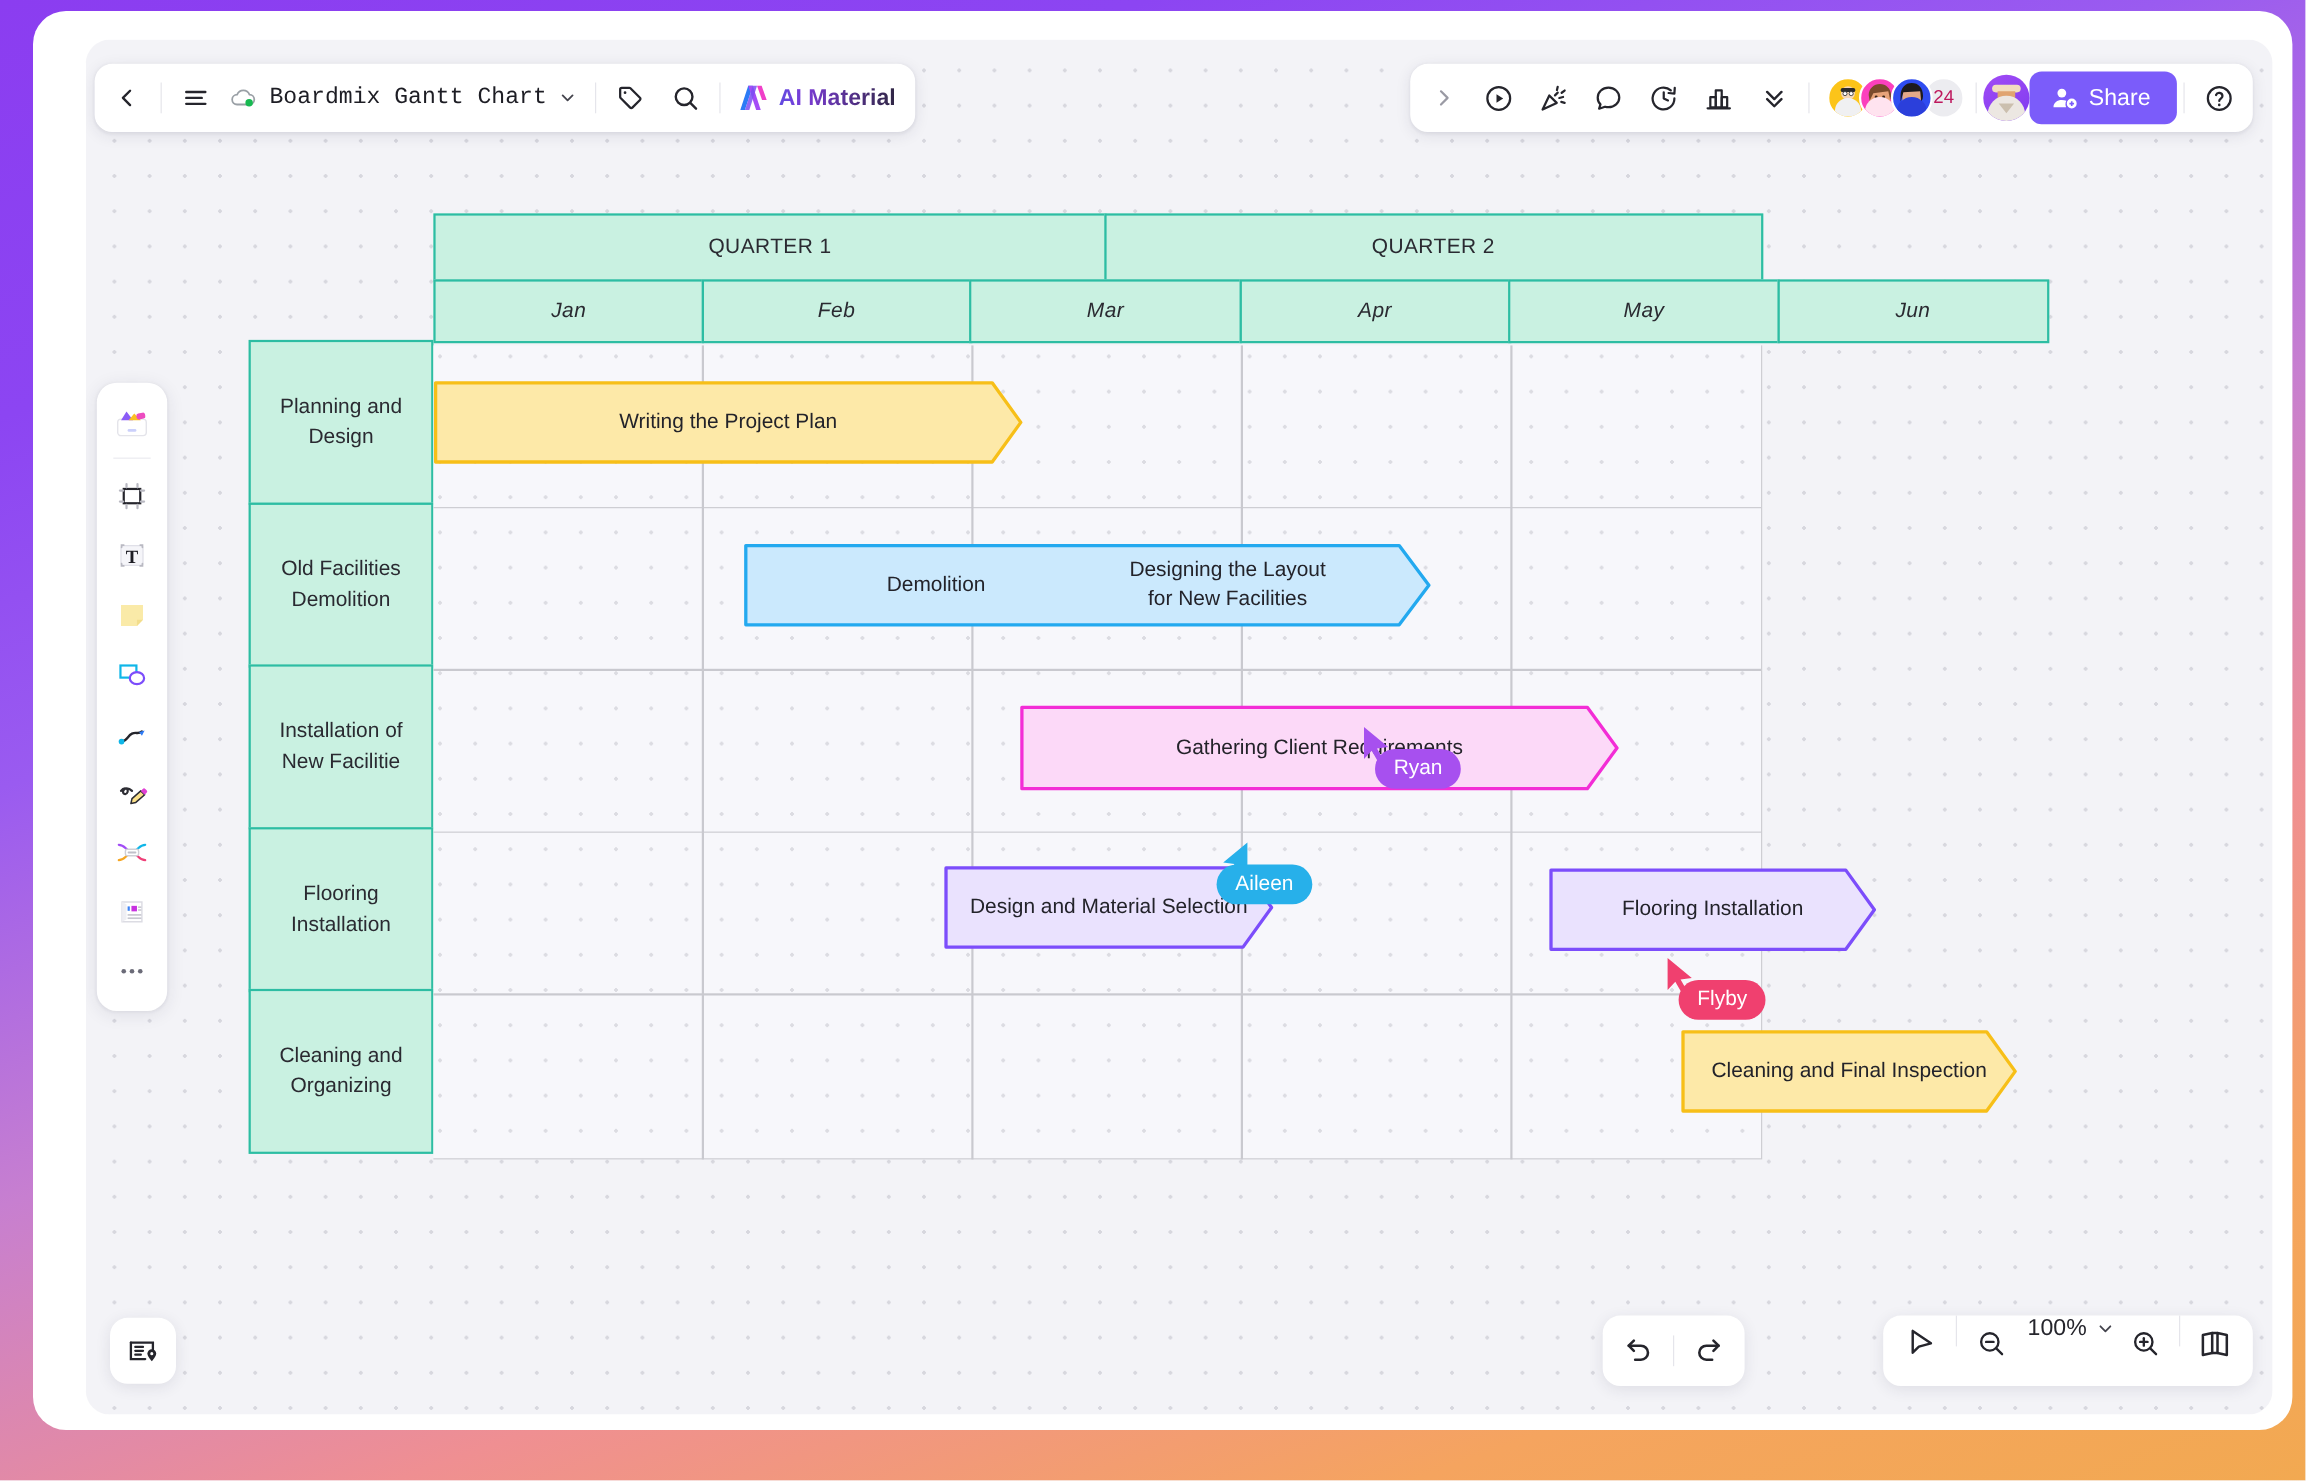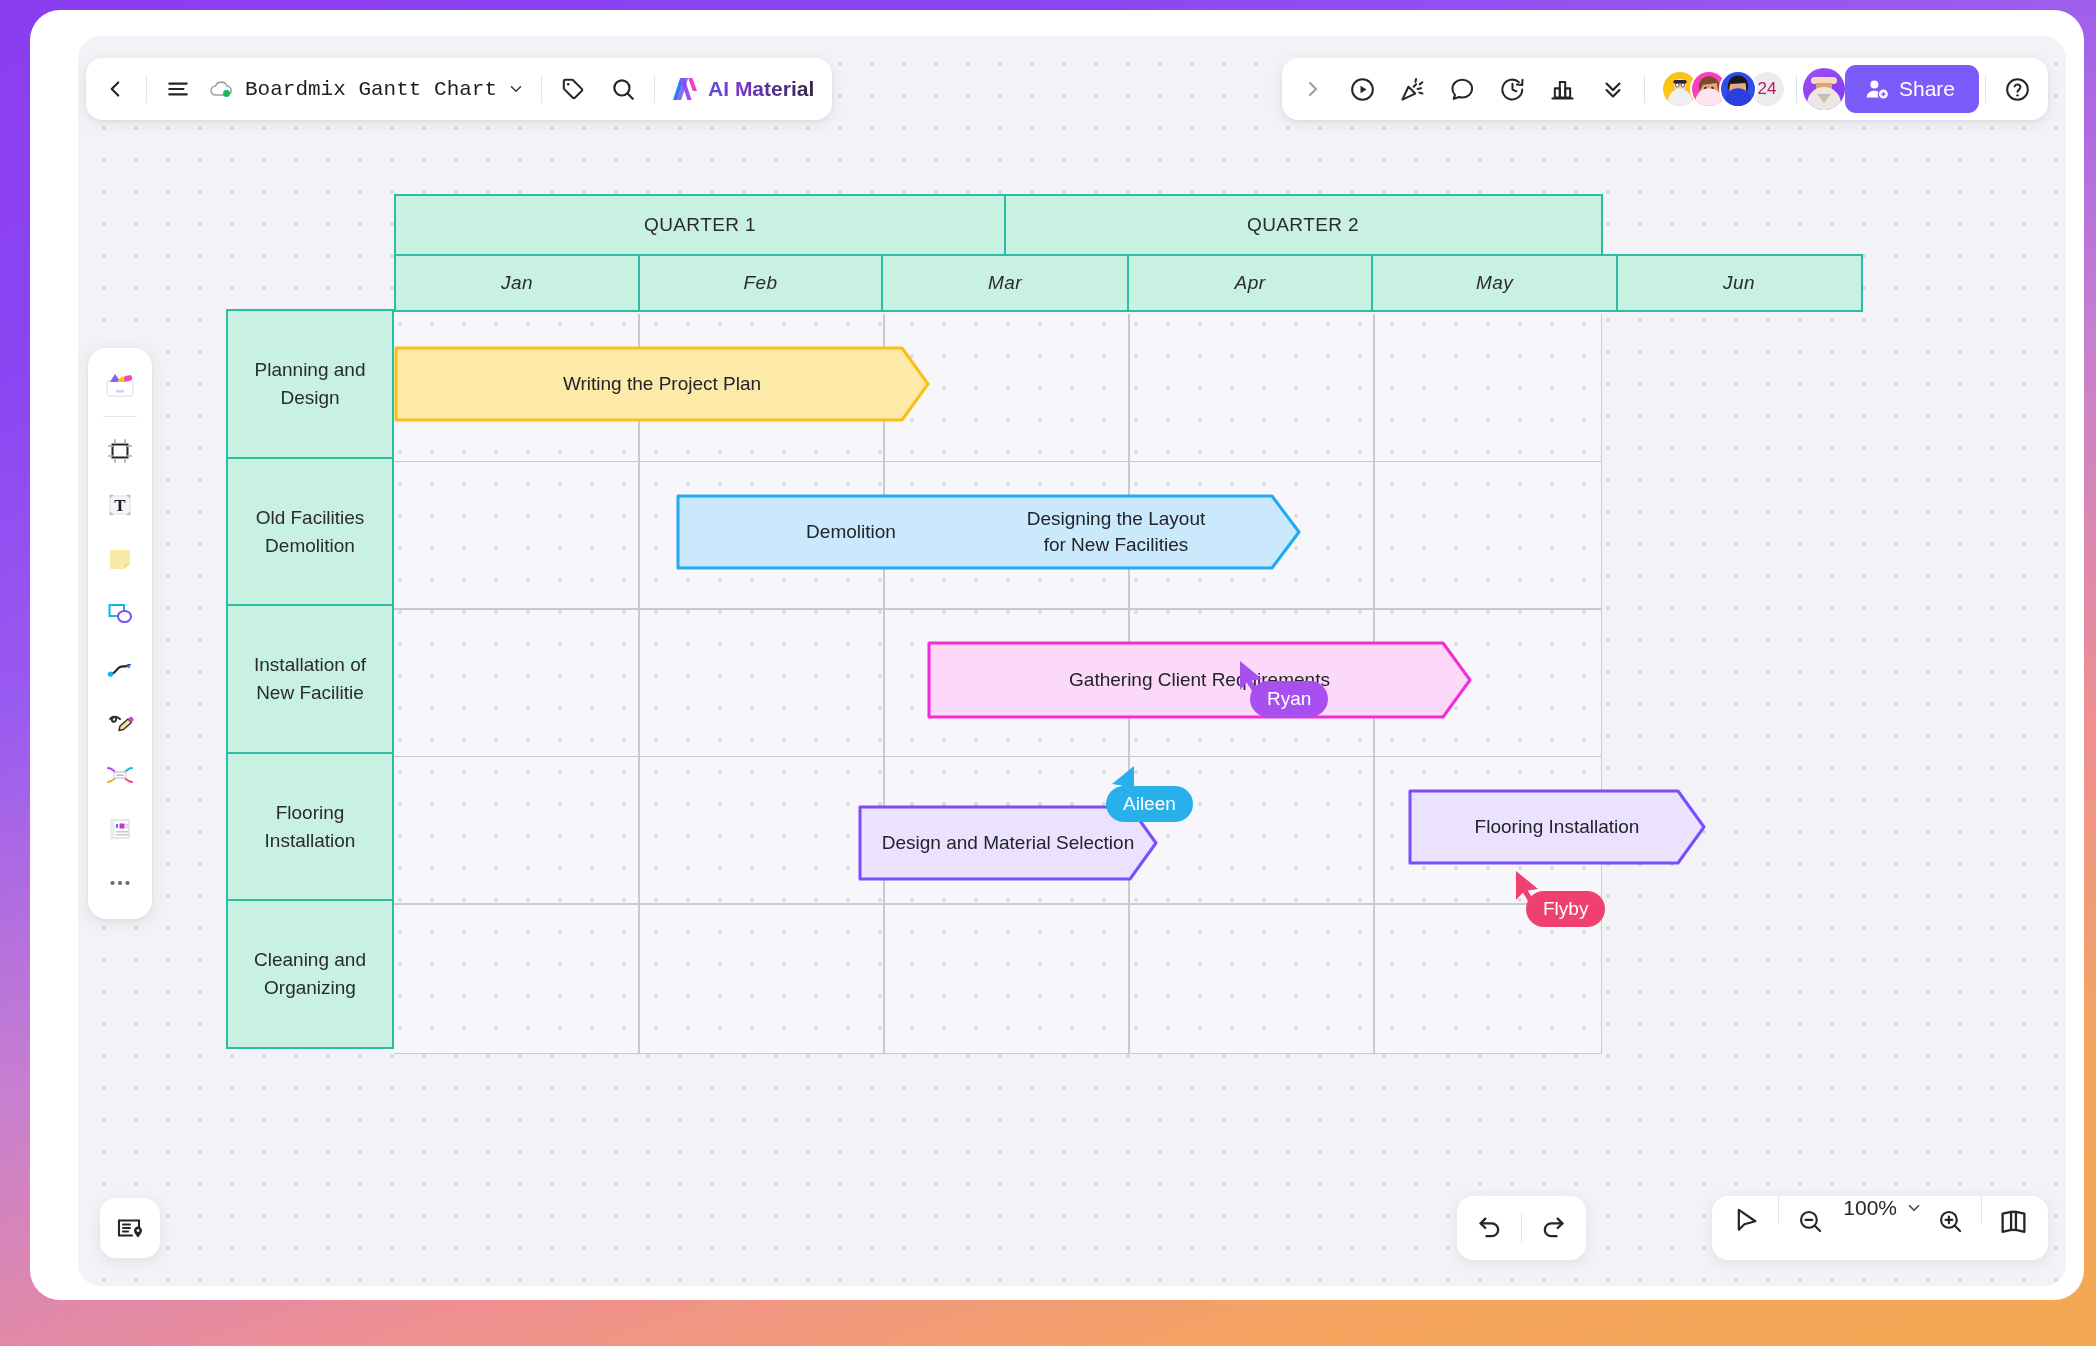--- a/index.html
+++ b/index.html
@@ -542,34 +542,40 @@
 for New Facilities</span>
         </div>
 
         <div class="task" style="left:701px; top:447px; width:545px; height:78px;">
           <svg viewBox="0 0 545 78" preserveAspectRatio="none">
             <path d="M2,2 H516 L543,39 L516,76 H2 Z" fill="#fcd9f8" stroke="#f32dd6" stroke-width="3" stroke-linejoin="round" vector-effect="non-scaling-stroke"></path>
           </svg>
           <span class="tlabel">Gathering Client Requirements</span>
         </div>
 
-        <div class="task" style="left:632px; top:589px; width:300px; height:76px;margin-top:22px;">
+        <div class="task" style="left:632px; top:571px; width:300px; height:76px;margin-top:22px;">
           <svg viewBox="0 0 300 76" preserveAspectRatio="none">
             <path d="M2,2 H272 L298,38 L272,74 H2 Z" fill="#eae2fe" stroke="#7c4dfb" stroke-width="3" stroke-linejoin="round" vector-effect="non-scaling-stroke"></path>
           </svg>
           <span class="tlabel">Design and Material Selection</span>
         </div>
 
         <div class="task" style="left:1182px; top:595px; width:298px; height:76px;">
           <svg viewBox="0 0 298 76" preserveAspectRatio="none">
             <path d="M2,2 H270 L296,38 L270,74 H2 Z" fill="#eae2fe" stroke="#7c4dfb" stroke-width="3" stroke-linejoin="round" vector-effect="non-scaling-stroke"></path>
           </svg>
           <span class="tlabel">Flooring Installation</span>
         </div>
 
+        <div class="task" style="left:1302px; top:742px; width:306px; height:76px;">
+          <svg viewBox="0 0 306 76" preserveAspectRatio="none">
+            <path d="M2,2 H278 L304,38 L278,74 H2 Z" fill="#fde9a8" stroke="#f7bf18" stroke-width="3" stroke-linejoin="round" vector-effect="non-scaling-stroke"></path>
+          </svg>
+          <span class="tlabel">Cleaning and Final Inspection</span>
+        </div>
 
         <div class="cursor" style="left:1010px; top:465px;">
           <svg class="ptr" width="32" height="36" viewBox="0 0 32 36">
             <path d="M4 2 L4 31 L11 23.5 L16.5 33 L21 30.5 L15.8 21.5 L26 20 Z" fill="#a750ef"></path>
           </svg>
           <span class="tagname" style="background:#a750ef">Ryan</span>
         </div>
 
         <div class="cursor" style="left:880px; top:570px;">
           <svg class="ptr" width="32" height="36" viewBox="0 0 32 36" style="transform:scaleX(-1)">

